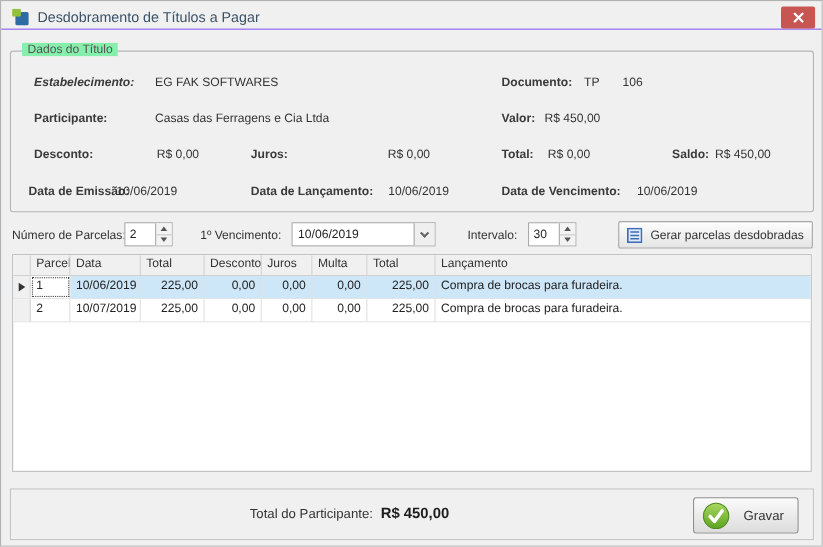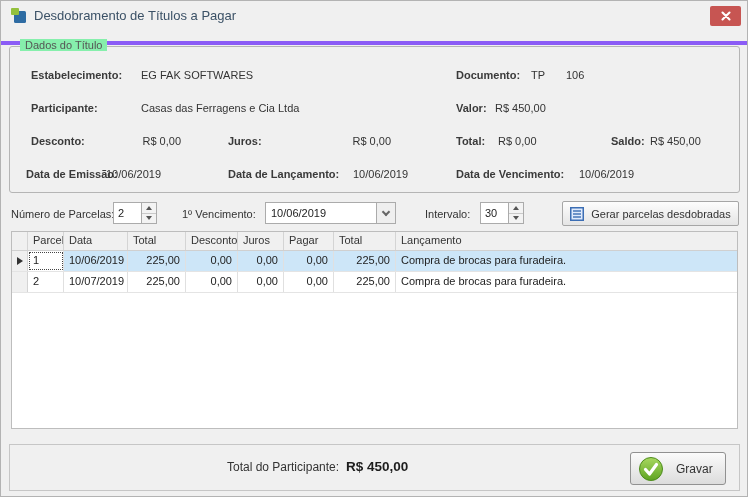--- a/index.html
+++ b/index.html
@@ -1,19 +1,19 @@
 <!DOCTYPE html>
 <html><head>
 <meta charset="utf-8">
 <style>
   html,body{margin:0;padding:0;background:#e9e9e9;font-family:"Liberation Sans",sans-serif;}
   *{box-sizing:border-box;}
   .window{position:relative;width:748px;height:497px;background:#f0f0f0;border:1px solid #b3b3b3;overflow:hidden;}
   
-  .titlebar{position:absolute;left:0;top:0;right:0;height:44px;border-bottom:4px solid #8b5cf6;}
+  .titlebar{position:absolute;left:0;top:0;right:0;height:26px;border-bottom:1px solid #8b5cf6;}
   .title-icon{position:absolute;left:10px;top:7px;width:16px;height:16px;}
   .title-text{position:absolute;left:33px;top:7px;font-size:13px;color:#3b5166;}
   .close-btn{position:absolute;right:6px;top:5px;width:31px;height:20px;background:#c75552;border-radius:2px;display:flex;align-items:center;justify-content:center;cursor:pointer;}
   
   .groupbox{position:absolute;left:8px;top:45px;width:731px;height:147px;border:1px solid #b5b5b5;border-radius:3px;}
   .legend{position:absolute;left:10px;top:-8px;background:#86efac;padding:0 5px;font-size:11px;color:#555;}
   .f{position:absolute;font-size:11px;color:#333;white-space:nowrap;}
   .fb{font-weight:bold;color:#3a3a3a;}
   .ralign{text-align:right;}
   
@@ -70,21 +70,21 @@
     <div class="close-btn">
       <svg width="12" height="12" viewBox="0 0 12 12">
         <path d="M2.5 2.5 L9.5 9.5 M9.5 2.5 L2.5 9.5" stroke="#ffffff" stroke-width="2.1" stroke-linecap="round"></path>
       </svg>
     </div>
   </div>
 
   <div class="groupbox">
     <div class="legend">Dados do Título</div>
 
-    <div class="f fb" style="left:21px;top:22px;">Estabelecimento:</div>
+    <div class="f fb" style="left:21px;top:22px;font-style:italic;">Estabelecimento:</div>
     <div class="f" style="left:131px;top:22px;">EG FAK SOFTWARES</div>
     <div class="f fb" style="left:446px;top:22px;">Documento:</div>
     <div class="f" style="left:521px;top:22px;">TP</div>
     <div class="f" style="left:556px;top:22px;">106</div>
 
     <div class="f fb" style="left:21px;top:55px;">Participante:</div>
     <div class="f" style="left:131px;top:55px;">Casas das Ferragens e Cia Ltda</div>
     <div class="f fb" style="left:446px;top:55px;">Valor:</div>
     <div class="f" style="left:485px;top:55px;">R$ 450,00</div>
 
@@ -150,21 +150,21 @@
   </div>
 
   <div class="grid">
     <div class="grid-header">
         <div class="cell col-sel"></div>
         <div class="cell col-parcela">Parcela</div>
         <div class="cell col-data">Data</div>
         <div class="cell col-valor">Total</div>
         <div class="cell col-desc">Desconto</div>
         <div class="cell col-juros">Juros</div>
-        <div class="cell col-multa">Pagar</div>
+        <div class="cell col-multa">Multa</div>
         <div class="cell col-total">Total</div>
         <div class="cell col-obs">Lançamento</div>
       </div>
     <div>
         <div class="grid-row selected">
           <div class="cell col-sel">
             <span class="row-arrow"></span>
           </div>
           <div class="cell col-parcela focus-cell">1</div>
           <div class="cell col-data">10/06/2019</div>

